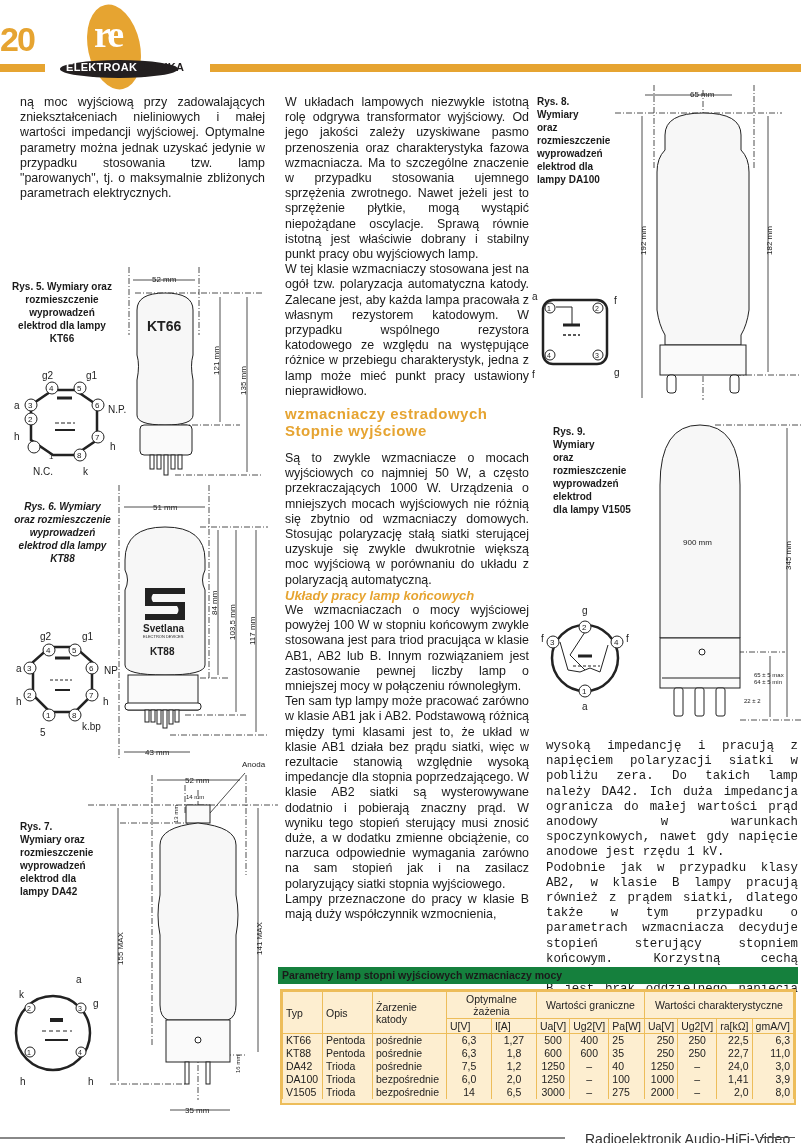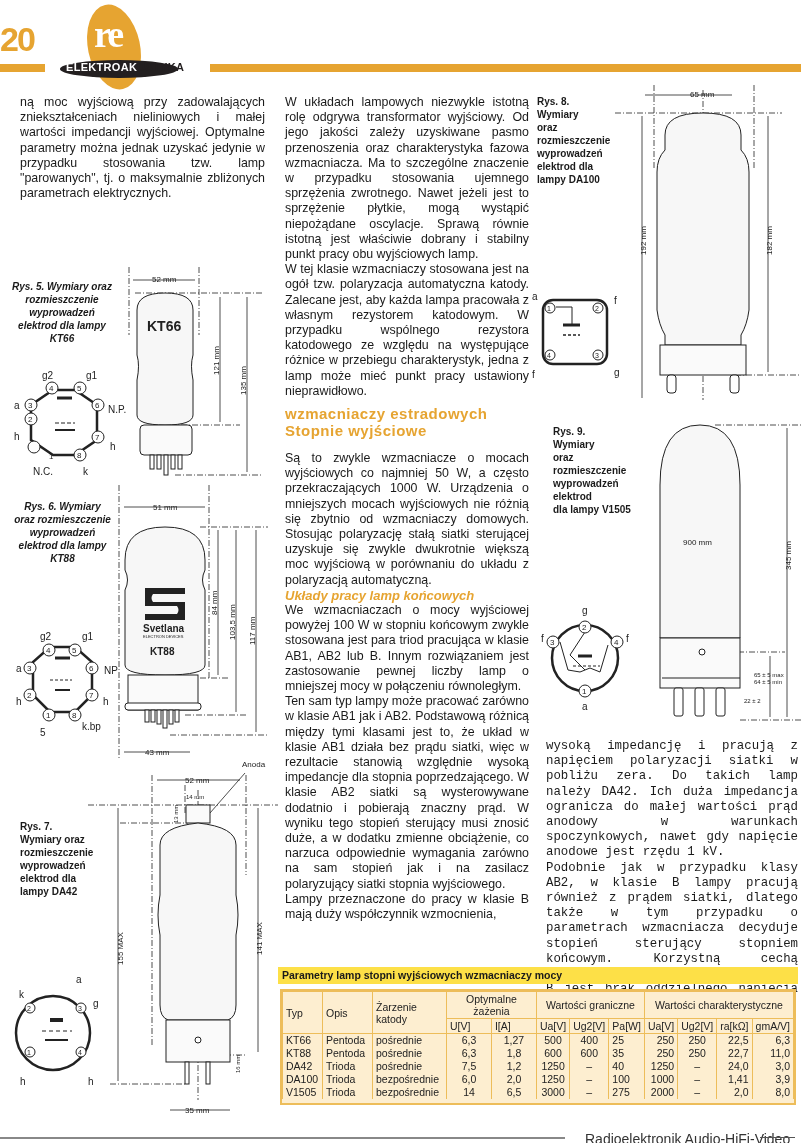--- a/index.html
+++ b/index.html
@@ -29,21 +29,21 @@
   .caption { position: absolute; font: bold 10px "Liberation Sans", sans-serif; line-height: 13px; color: #1a1a1a; }
   .cap-center { text-align: center; }
 
   
   .fig { position: absolute; }
   .fig svg { display: block; }
   .dim { font: 8px "Liberation Sans", sans-serif; fill: #222; }
   .pinlbl { font: 10px "Liberation Sans", sans-serif; fill: #222; }
 
   
-  .tbl-title { position: absolute; left: 278px; top: 967px; width: 520px; height: 17px; background: #fde047; font: bold 10.5px "Liberation Sans", sans-serif; padding: 2px 4px; color: #1a1a1a; }
+  .tbl-title { position: absolute; left: 278px; top: 967px; width: 520px; height: 17px; background: #15803d; font: bold 10.5px "Liberation Sans", sans-serif; padding: 2px 4px; color: #1a1a1a; }
   .tbl-wrap { position: absolute; left: 280px; top: 989px; width: 516px; height: 116px; background: #fdeed0; border: 2px solid #edbd5a; }
   table.params { border-collapse: collapse; width: 100%; font-size: 10.5px; color: #222; }
   table.params th { font-weight: normal; border: 1px solid #edbd5a; padding: 1px 3px; text-align: left; vertical-align: middle; }
   table.params td { padding: 0 3px; line-height: 13px; border-left: 1px solid #edbd5a; border-right: 1px solid #edbd5a; }
   table.params td.c { text-align: center; }
   table.params td.r { text-align: right; }
   table.params th.c { text-align: center; }
 
   
   .foot-line-left { position: absolute; left: 0; top: 1137px; width: 565px; height: 2px; background: #888; }
@@ -77,21 +77,21 @@
   <p>We wzmacniaczach o mocy wyjściowej powyżej 100 W w stopniu końcowym zwykle stosowana jest para triod pracująca w klasie AB1, AB2 lub B. Innym rozwiązaniem jest zastosowanie pewnej liczby lamp o mniejszej mocy w połączeniu równoległym.</p>
   <p>Ten sam typ lampy może pracować zarówno w klasie AB1 jak i AB2. Podstawową różnicą między tymi klasami jest to, że układ w klasie AB1 działa bez prądu siatki, więc w rezultacie stanowią względnie wysoką impedancje dla stopnia poprzedzającego. W klasie AB2 siatki są wysterowywane dodatnio i pobierają znaczny prąd. W wyniku tego stopień sterujący musi znosić duże, a w dodatku zmienne obciążenie, co narzuca odpowiednie wymagania zarówno na sam stopień jak i na zasilacz polaryzujący siatki stopnia wyjściowego.</p>
   <p>Lampy przeznaczone do pracy w klasie B mają duży współczynnik wzmocnienia,</p>
 </div>
 
 <div class="col col3">
   <p>wysoką impedancję i pracują z napięciem polaryzacji siatki w pobliżu zera. Do takich lamp należy DA42. Ich duża impedancja ogranicza do małej wartości prąd anodowy w warunkach spoczynkowych, nawet gdy napięcie anodowe jest rzędu 1 kV.</p>
   <p>Podobnie jak w przypadku klasy AB2, w klasie B lampy pracują również z prądem siatki, dlatego także w tym przypadku o parametrach wzmacniacza decyduje stopień sterujący stopniem końcowym. Korzystną cechą wzmacniaczy pracujących w klasie B jest brak oddzielnego napięcia polaryzacji siatek sterujących, co czyni je układami z sa-</p>
 </div>
 
-<div class="caption cap-center" style="left:8px; top:280px; width:108px;font-style:italic;">
+<div class="caption cap-center" style="left:8px; top:280px; width:108px;">
   <div>Rys. 5. Wymiary oraz</div>
   <div>rozmieszczenie</div>
   <div>wyprowadzeń</div>
   <div>elektrod dla lampy</div>
   <div>KT66</div>
 </div>
 <div class="fig" style="left:0; top:265px;">
   <svg width="270" height="215" viewBox="0 0 270 215">
     <g stroke="#222" fill="none" stroke-width="0.8" stroke-dasharray="6 2 1 2">
       <line x1="129" y1="2" x2="129" y2="70"></line>

